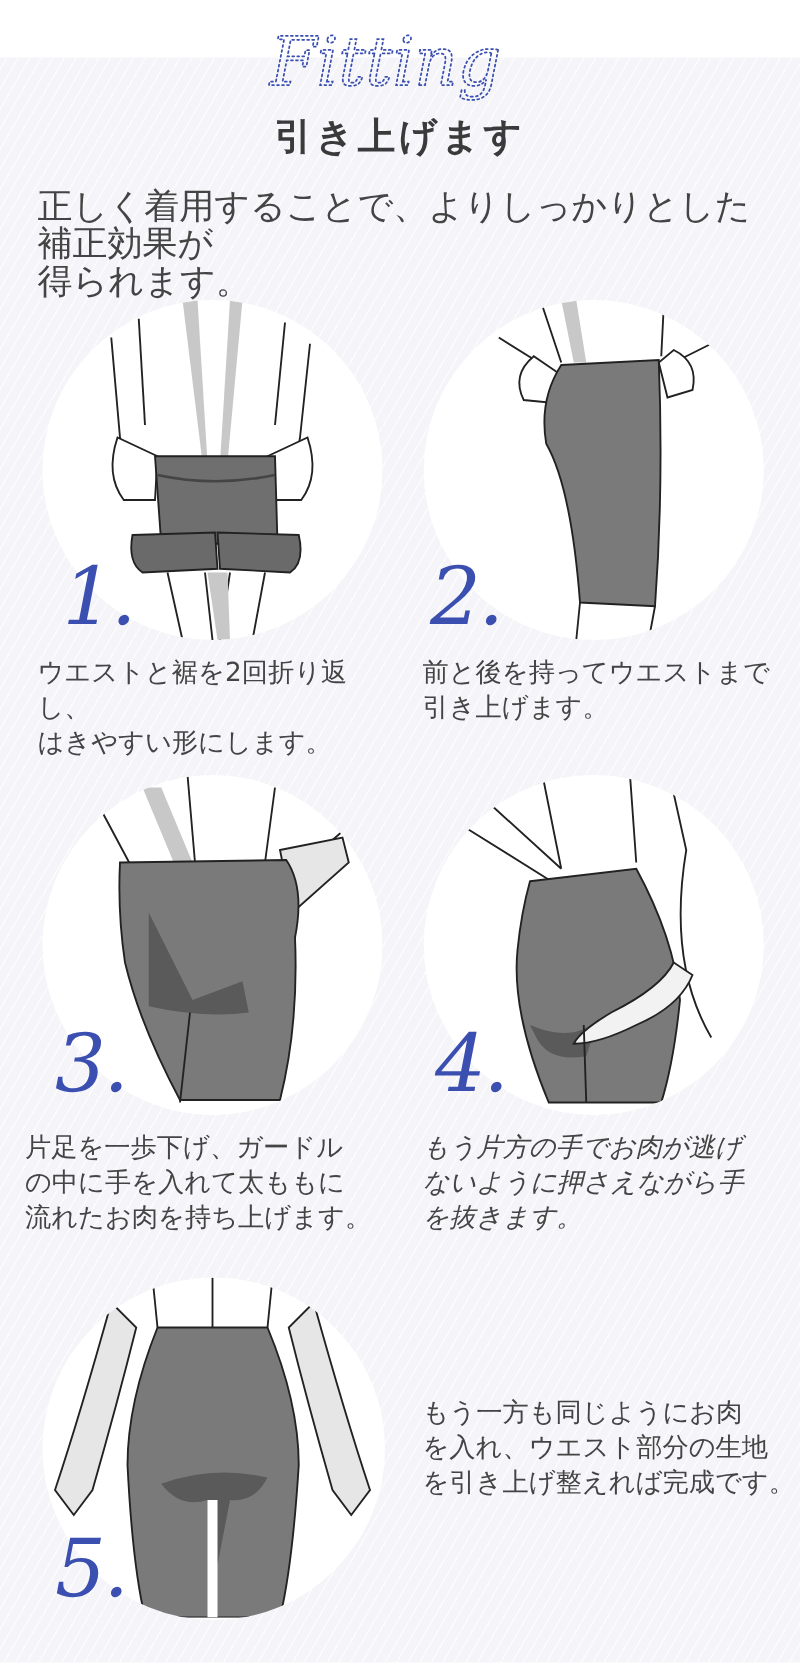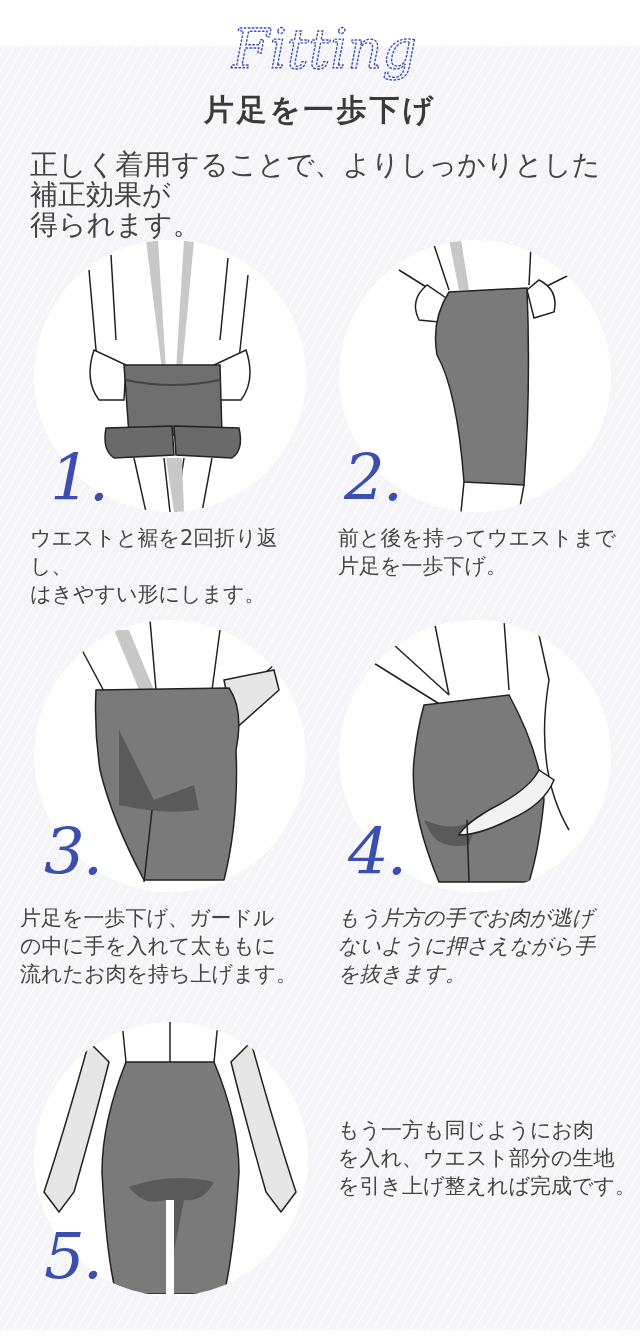--- a/index.html
+++ b/index.html
@@ -7,21 +7,21 @@
   body { position: relative; font-family: "DejaVu Sans", "Liberation Sans", sans-serif; color: #3c3c3c; }
 
   .top-band { position: absolute; left: 0; top: 0; width: 640px; height: 46px; background: #ffffff; }
   .main-bg {
     position: absolute; left: 0; top: 46px; width: 640px; height: 1284px;
     background-color: #f5f5f9;
     background-image: repeating-linear-gradient(-60deg, rgba(255,255,255,0) 0px, rgba(255,255,255,0) 7px, rgba(255,255,255,0.75) 7px, rgba(255,255,255,0.75) 8px);
   }
 
   .script-title {
-    position: absolute; left: 220px; top: 6px; width: 200px; height: 80px; text-align: right;
+    position: absolute; left: 204px; top: 6px; width: 200px; height: 80px; text-align: right;
   }
   .script-title svg { width: 200px; height: 80px; }
   .script-title text {
     font-family: "DejaVu Serif", serif; font-style: italic; font-size: 54px;
     fill: none; stroke: #3b4fb0; stroke-width: 1.4; stroke-dasharray: 1.5 2.5; stroke-linecap: round;
   }
 
   .page-title {
     position: absolute; left: 0; top: 88px; width: 640px; text-align: center;
     font-family: "DejaVu Serif", "Liberation Serif", serif; font-size: 30px; color: #3a3a3a;
@@ -52,21 +52,21 @@
 
 <div class="top-band"></div>
 <div class="main-bg"></div>
 
 <div class="script-title">
   <svg viewBox="0 0 200 80">
     <text x="12" y="62">Fitting</text>
   </svg>
 </div>
 
-<h1 class="page-title">片足を一歩下げ</h1>
+<h1 class="page-title">引き上げます</h1>
 
 <p class="intro" style="white-space: pre-line;">正しく着用することで、よりしっかりとした補正効果が
 得られます。</p>
 
 <section>
   <div class="circle" style="left:34px; top:240px;">
     <svg viewBox="0 0 272 272">
       <path d="M112 0 L124 0 L132 130 L128 130 Z" fill="#c8c8c8"></path>
       <path d="M150 0 L160 0 L148 130 L142 130 Z" fill="#c8c8c8"></path>
       <path d="M55 30 L62 110 L70 150" stroke="#222" stroke-width="1.5" fill="none"></path>
@@ -94,21 +94,21 @@
       <path d="M110 0 L122 0 L130 50 L120 50 Z" fill="#c8c8c8"></path>
       <path d="M60 30 L100 55 M95 5 L110 50 M192 5 L190 45 M230 35 L200 50" stroke="#222" stroke-width="1.5" fill="none"></path>
       <path d="M88 45 Q70 60 80 80 L100 82 L110 60 Z" fill="#fff" stroke="#222" stroke-width="1.5"></path>
       <path d="M200 40 Q220 50 215 72 L195 78 L188 50 Z" fill="#fff" stroke="#222" stroke-width="1.5"></path>
       <path d="M110 52 L188 48 Q192 150 185 245 L125 242 Q118 150 98 115 Q92 80 110 52 Z" fill="#7a7a7a" stroke="#222" stroke-width="1.5"></path>
       <path d="M125 242 L122 272 M185 245 L180 272" stroke="#222" stroke-width="1.5"></path>
     </svg>
   </div>
   <div class="step-num" style="left:344px; top:446px;">2.</div>
   <p class="step-text" style="left:338px; top:524px; width:290px;">前と後を持ってウエストまで
-片足を一歩下げ。</p>
+引き上げます。</p>
 </section>
 
 <section>
   <div class="circle" style="left:34px; top:620px;">
     <svg viewBox="0 0 272 272">
       <path d="M80 10 L95 10 L120 70 L105 70 Z" fill="#c8c8c8"></path>
       <path d="M48 30 L72 75 M116 0 L122 70 M186 10 L178 70 M240 45 L200 80" stroke="#222" stroke-width="1.5" fill="none"></path>
       <path d="M190 60 L240 50 L245 70 L200 110 Z" fill="#e6e6e6" stroke="#222" stroke-width="1.5"></path>
       <path d="M62 70 L195 68 Q210 90 202 130 Q205 200 190 260 L110 260 Q78 200 66 150 Q60 110 62 70 Z" fill="#7a7a7a" stroke="#222" stroke-width="1.5"></path>
       <path d="M85 110 Q110 160 120 180 L160 165 L165 190 Q130 195 85 185 Z" fill="#5a5a5a"></path>

